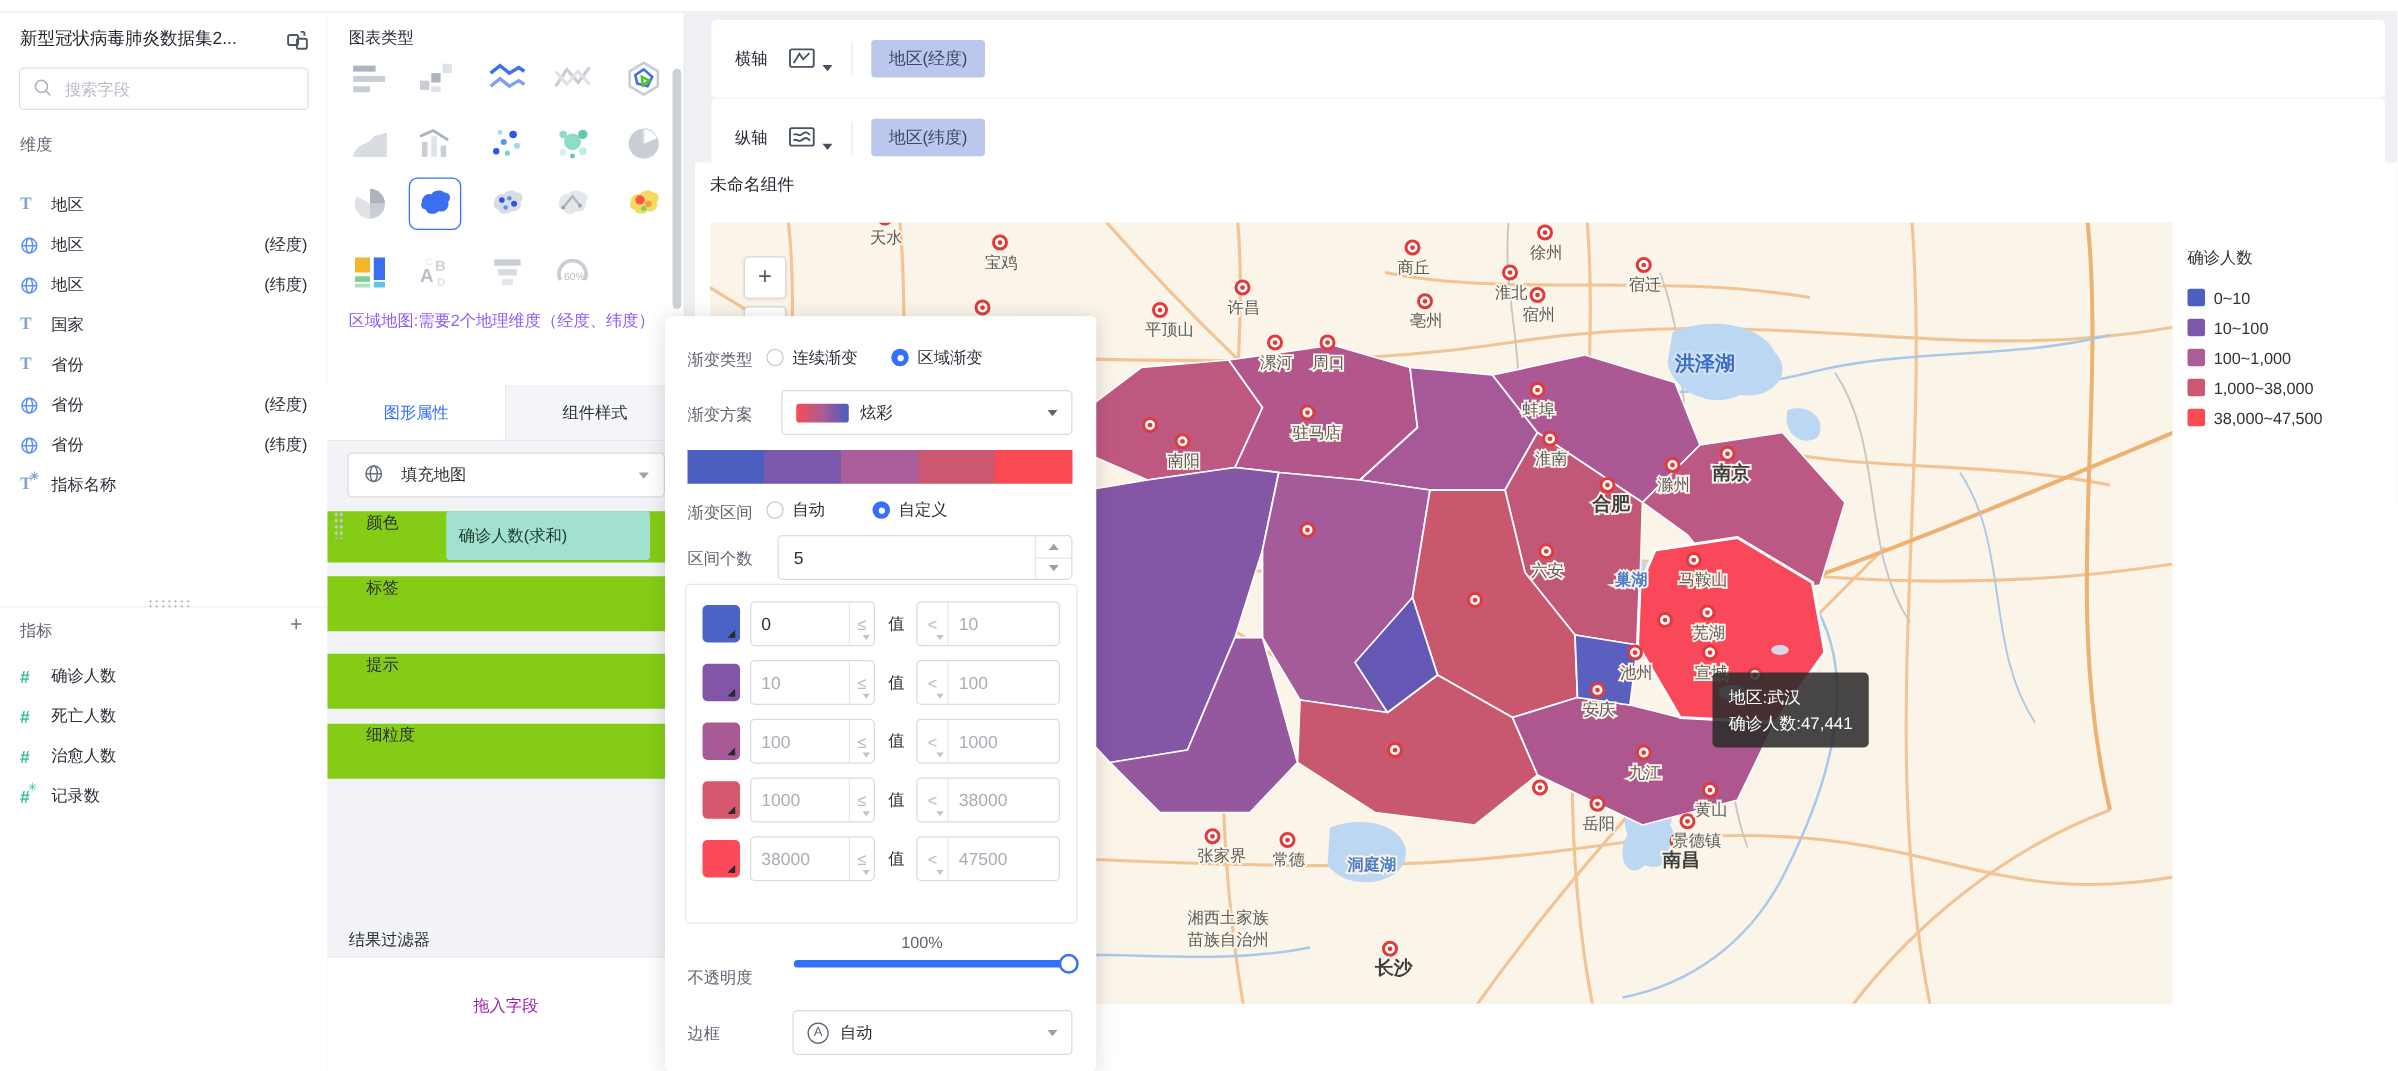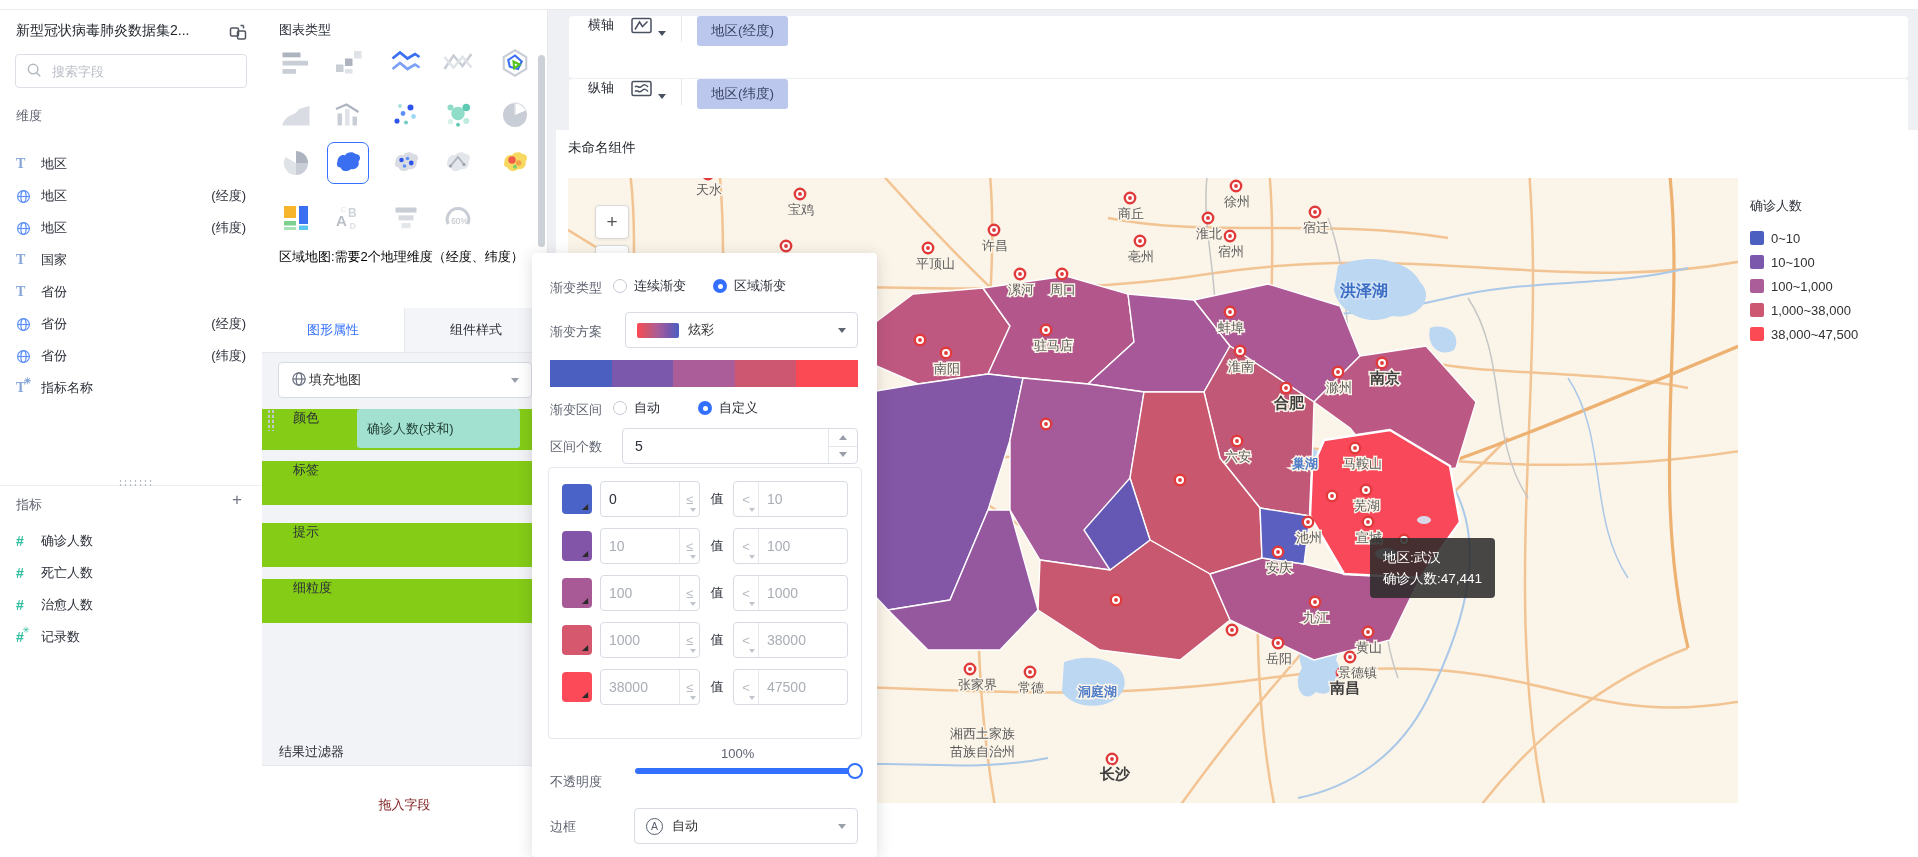--- a/index.html
+++ b/index.html
@@ -27,41 +27,41 @@
   .side-divider{position:absolute;left:0;right:0;top:476px;border-top:1px solid #edeff3}
   .side-grip{position:absolute;left:118px;top:470px;width:34px;height:8px;
       background-image:radial-gradient(#b7bbc4 1px,transparent 1.2px);background-size:5px 4px}
   .add-btn{position:absolute;right:16px;top:483px;width:18px;height:18px;color:#6f7480;font-size:17px;line-height:16px;text-align:center;cursor:pointer}
 
   
   .cfg{position:absolute;left:262px;top:9px;width:285px;bottom:0;background:#fff;border-right:1px solid #e9e9e9;z-index:2}
   .cfg-title{position:absolute;left:17px;top:12px;color:#2b2f38}
   .ct-icon{position:absolute;width:30px;height:30px;cursor:pointer}
   .ct-icon.on{outline:1.5px solid #3370ff;outline-offset:5px;border-radius:1px}
-  .cfg-hint{position:absolute;left:17px;top:238px;width:254px;line-height:20px;color:#000000}
+  .cfg-hint{position:absolute;left:17px;top:238px;width:254px;line-height:20px;color:#8b5cf6}
   .cfg-tabs{position:absolute;left:0;top:299px;right:0;height:44px;display:flex;border-bottom:1px solid #e6e8ee}
   .cfg-tab{flex:1;display:flex;align-items:center;justify-content:center;cursor:pointer;background:#f4f5f8;color:#2b2f38;border-left:1px solid #e6e8ee}
   .cfg-tab:first-child{border-left:none}
   .cfg-tab.on{background:#fff;color:#3370ff}
   .cfg-body{position:absolute;left:0;top:344px;right:0;bottom:0;background:#f2f3f6}
   .sel{border:1px solid #d7dbe2;border-radius:4px;background:#fff;display:flex;align-items:center;box-sizing:border-box;cursor:pointer}
-  .map-sel{position:absolute;left:16px;top:9px;width:254px;height:36px;padding:0 12px;gap:2px}
+  .map-sel{position:absolute;left:16px;top:9px;width:254px;height:36px;padding:0 12px;gap:14px}
   .caret{width:0;height:0;border-left:4.5px solid transparent;border-right:4.5px solid transparent;border-top:5.5px solid #9aa0aa;flex:none}
   .ml-auto{margin-left:auto}
   .cfg-block{position:absolute;left:0;right:12px;background:#84cc16;display:flex;align-items:flex-start}
   .blk-label{margin-left:31px;color:#2b2f38}
   .grip6{position:absolute;left:5px;width:8px;height:22px;background-image:radial-gradient(#c3c7cf 1.1px,transparent 1.3px);background-size:4px 5px}
   .color-pill{position:absolute;left:95px;right:15px;height:39px;background:#a2e1cf;border-radius:3px;color:#1d3a30;display:flex;align-items:center;padding:0 10px;cursor:pointer}
   .filter-label{position:absolute;left:17px;top:390px;color:#2b2f38}
-  .dropzone{position:absolute;left:0;right:0;top:412px;bottom:0;background:#fff;border-top:1px solid #e6e8ee;display:flex;justify-content:center;padding-top:30px;color:#7f1d1d}
+  .dropzone{position:absolute;left:0;right:0;top:412px;bottom:0;background:#fff;border-top:1px solid #e6e8ee;display:flex;justify-content:center;padding-top:30px;color:#a21caf}
   .cfg-scroll{position:absolute;right:2px;top:46px;width:7px;height:192px;border-radius:4px;background:#ccd0d7}
 
   
   .canvas{position:absolute;left:547px;top:9px;right:0;bottom:0;background:#eef0f3;z-index:1}
-  .axis-bar{position:absolute;left:22px;right:10px;height:62px;background:#fff;border-radius:4px;display:flex;align-items:flex-start;padding-left:19px;box-sizing:border-box}
+  .axis-bar{position:absolute;left:22px;right:10px;height:62px;background:#fff;border-radius:4px;display:flex;align-items:center;padding-left:19px;box-sizing:border-box}
   .axis-label{color:#2b2f38;margin-right:16px}
   .axis-ic{display:flex;align-items:flex-end;gap:4px;cursor:pointer}
   .axis-div{height:26px;border-left:1px solid #e6e8ed;margin:0 15px}
   .tag{height:30px;line-height:30px;background:#bcc7ee;border-radius:3px;padding:0 14px;color:#3b4667;font-size:13.5px;cursor:pointer}
   .component{position:absolute;left:9px;top:121px;right:0;bottom:0;background:#fff}
   .comp-title{position:absolute;left:12px;top:9px;font-size:13.5px;color:#1f2329}
   .map{position:absolute;left:12px;top:48px;width:1170px;height:625px;background:#fbf4e9;overflow:hidden}
   .map svg{display:block}
   .zoomctl{position:absolute;left:27px;top:27px;display:flex;flex-direction:column;gap:6px;z-index:3}
   .zbtn{width:34px;height:34px;background:#fff;border:1px solid #d9d9d9;border-radius:4px;box-sizing:border-box;

